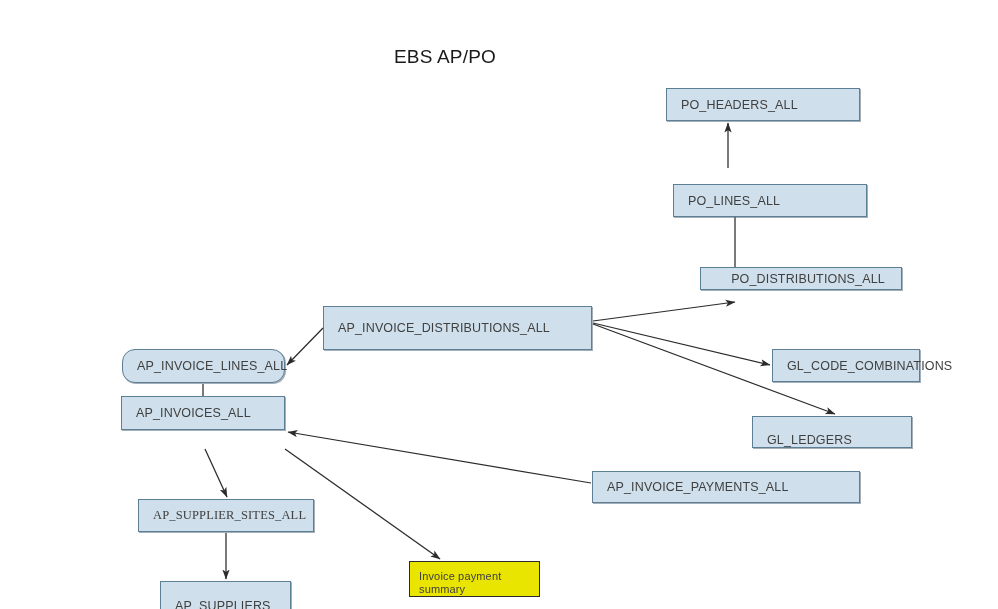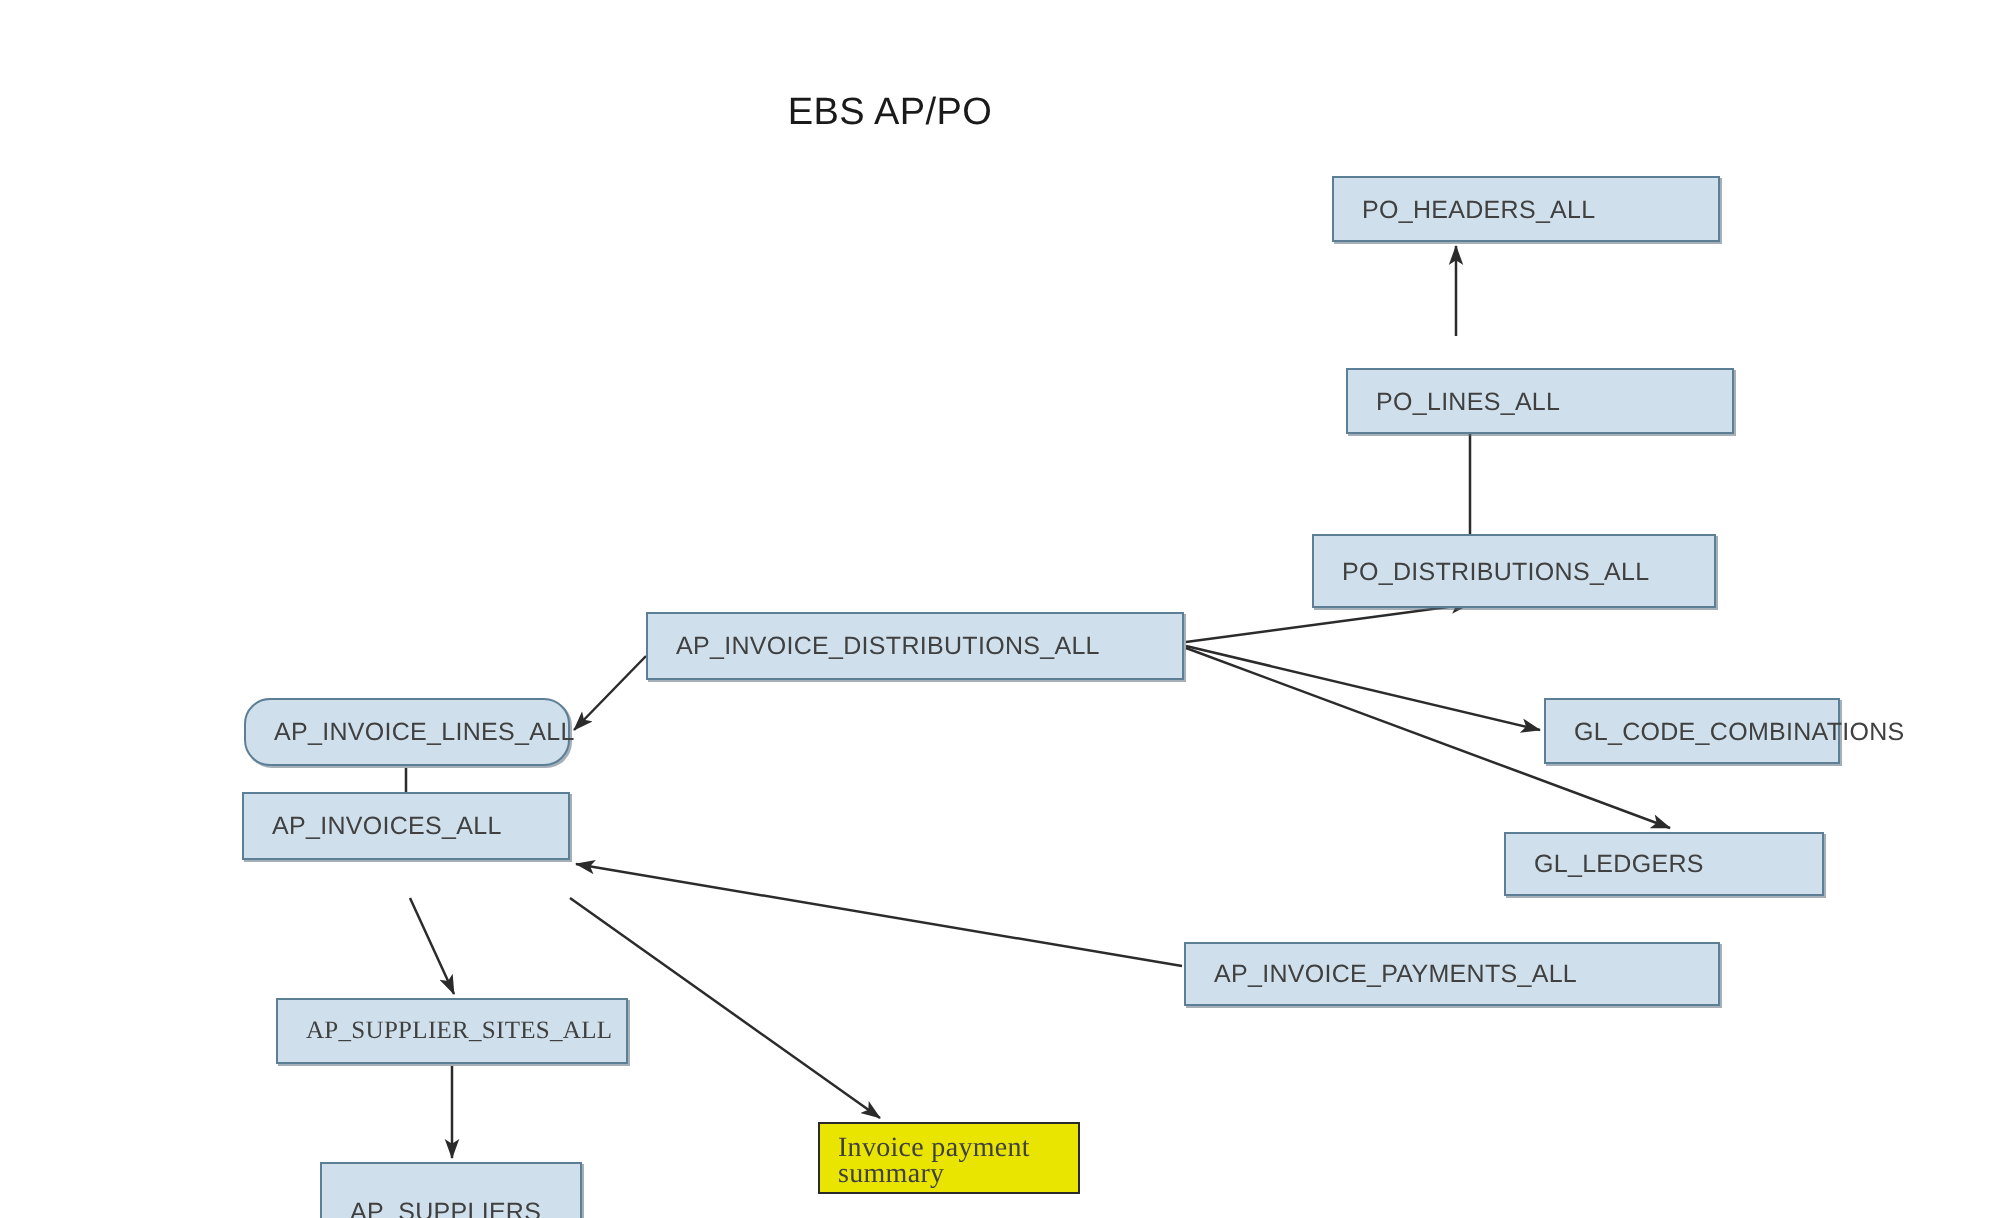--- a/index.html
+++ b/index.html
@@ -45,27 +45,26 @@
     padding-left: 14px;
     font-size: 12.5px;
     color: #404040;
     letter-spacing: 0.15px;
     white-space: nowrap;
   }
   .node.note {
     background: #e9e500;
     border: 1px solid #2a2a2a;
     box-shadow: none;
-    align-items: flex-start;
+    align-items: flex-end;
     padding-top: 6px;
     padding-left: 9px;
-    font-size: 14px;
+    font-size: 11px;
     line-height: 13px;
     white-space: normal;
-    font-family: Liberation Serif, serif;
   }
   .node-label {
     display: block;
   }
 </style>
 </head>
 <body>
 
 <div id="canvas">
 
@@ -92,33 +91,33 @@
       </g>
   </svg>
 
   <div id="node-layer">
       <div class="node" style="left: 666px; top: 60px; width: 194px; height: 33px;">
         <span class="node-label">PO_HEADERS_ALL</span>
       </div>
       <div class="node" style="left: 673px; top: 156px; width: 194px; height: 33px;">
         <span class="node-label">PO_LINES_ALL</span>
       </div>
-      <div class="node" style="left: 656px; top: 239px; width: 202px; height: 37px;">
+      <div class="node" style="left: 700px; top: 239px; width: 202px; height: 23px; justify-content: center;">
         <span class="node-label">PO_DISTRIBUTIONS_ALL</span>
       </div>
-      <div class="node" style="left: 323px; top: 278px; width: 269px; height: 34px;">
+      <div class="node" style="left: 323px; top: 278px; width: 269px; height: 44px;">
         <span class="node-label">AP_INVOICE_DISTRIBUTIONS_ALL</span>
       </div>
       <div class="node" style="left: 772px; top: 321px; width: 148px; height: 33px;">
         <span class="node-label">GL_CODE_COMBINATIONS</span>
       </div>
       <div class="node" style="left: 122px; top: 321px; width: 163px; height: 34px; border-radius: 13px;">
         <span class="node-label">AP_INVOICE_LINES_ALL</span>
       </div>
-      <div class="node" style="left: 752px; top: 388px; width: 160px; height: 32px;">
+      <div class="node" style="left: 752px; top: 388px; width: 160px; height: 32px; align-items: flex-end;">
         <span class="node-label">GL_LEDGERS</span>
       </div>
       <div class="node" style="left: 121px; top: 368px; width: 164px; height: 34px;">
         <span class="node-label">AP_INVOICES_ALL</span>
       </div>
       <div class="node" style="left: 592px; top: 443px; width: 268px; height: 32px;">
         <span class="node-label">AP_INVOICE_PAYMENTS_ALL</span>
       </div>
       <div class="node" style="left: 138px; top: 471px; width: 176px; height: 33px; font-family: Liberation Serif, serif;">
         <span class="node-label">AP_SUPPLIER_SITES_ALL</span>

